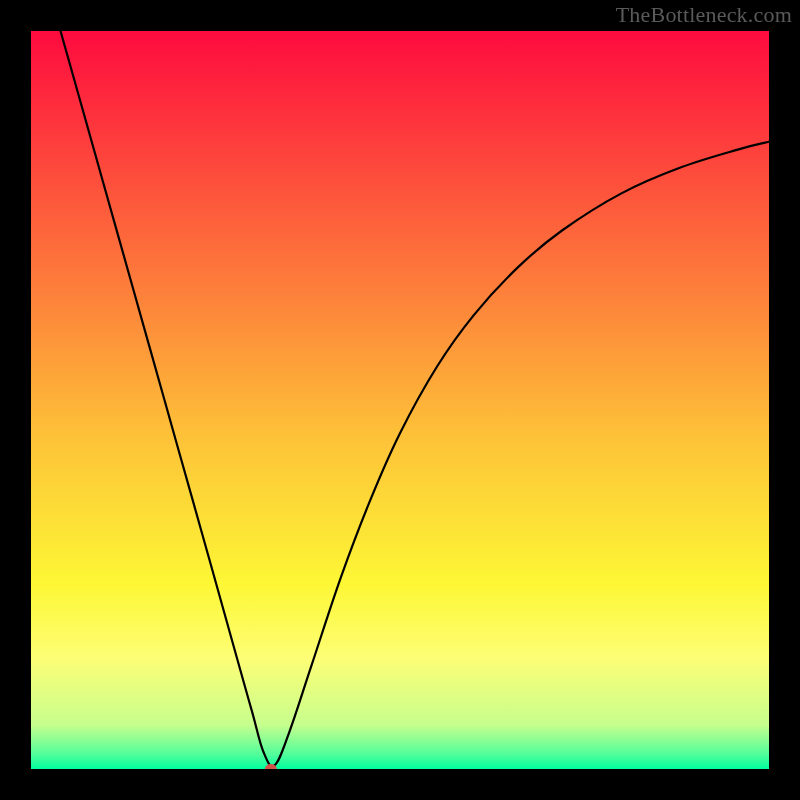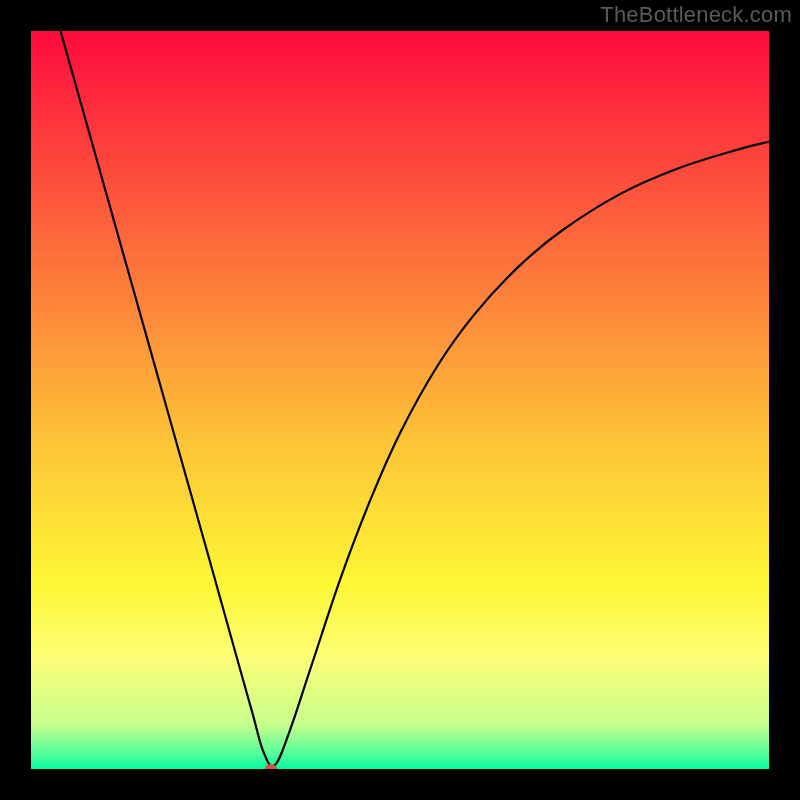--- a/index.html
+++ b/index.html
@@ -7,20 +7,21 @@
     padding: 0;
     width: 800px;
     height: 800px;
     background: #ffffff;
     font-family: Arial, Helvetica, sans-serif;
   }
   .container {
     position: relative;
     width: 800px;
     height: 584px;
+    font-family: Liberation Serif, serif;
   }
   .watermark {
     position: absolute;
     top: 2px;
     right: 8px;
     font-size: 22px;
     font-weight: 400;
     color: #5a5a5a;
     z-index: 10;
     letter-spacing: 0.2px;

